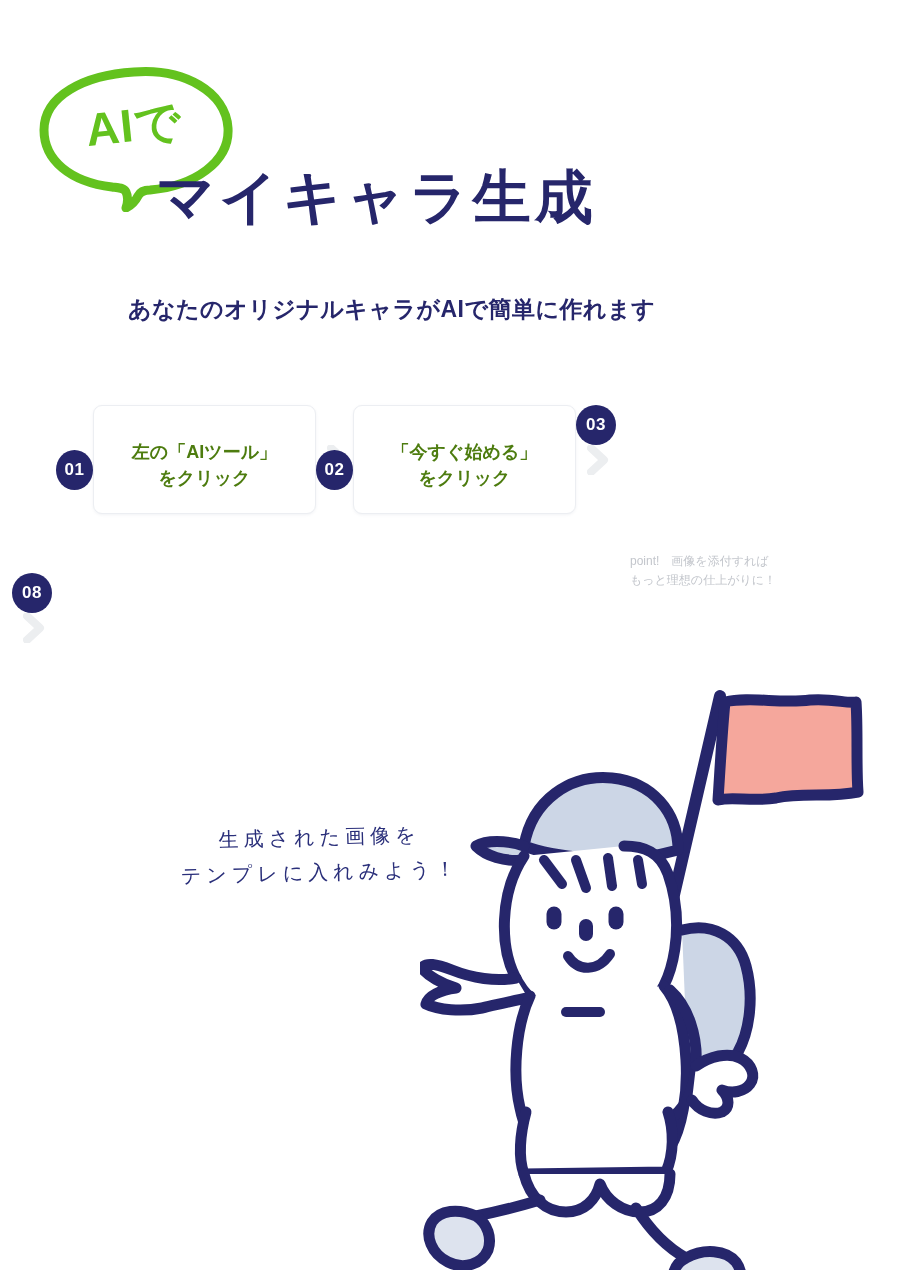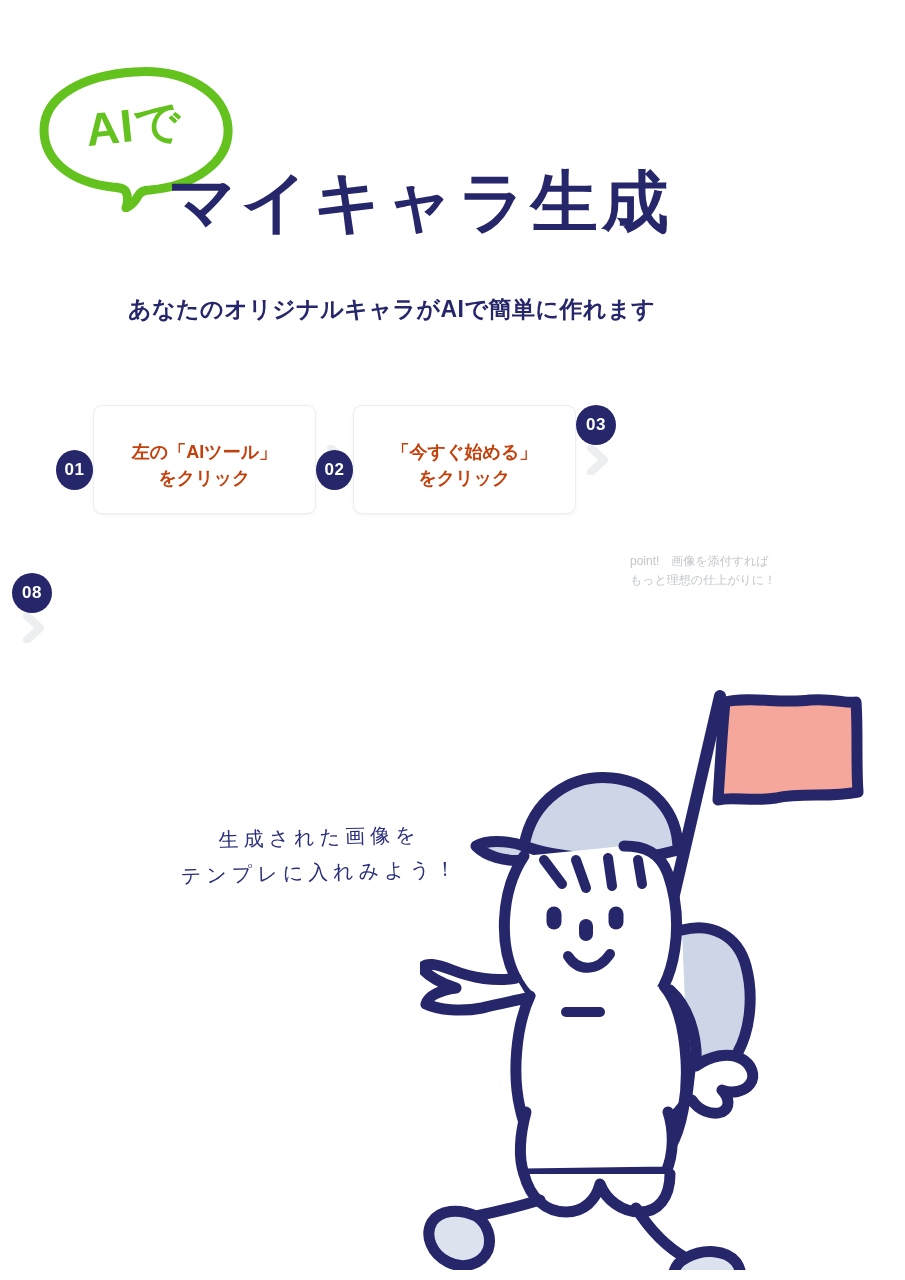--- a/index.html
+++ b/index.html
@@ -56,23 +56,23 @@
     justify-content: center;
     font-size: 46px;
     font-weight: 700;
     color: #63c21e;
     letter-spacing: 1px;
     transform: rotate(-6deg);
   }
 
   .main-title {
     position: absolute;
-    left: 168px;
+    left: 156px;
     top: 168px;
-    font-size: 67px;
+    font-size: 58px;
     line-height: 1;
     font-weight: 700;
     color: #26266b;
     letter-spacing: 4px;
     white-space: nowrap;
   }
 
   .subtitle {
     position: absolute;
     left: 128px;
@@ -139,21 +139,21 @@
     padding: 34px 10px 22px;
     display: flex;
     align-items: center;
     justify-content: center;
     text-align: center;
   }
   .card-label {
     font-size: 18px;
     line-height: 1.42;
     font-weight: 700;
-    color: #c2410c;
+    color: #4d7c0f;
     white-space: pre-line;
   }
 
   .chev {
     width: 44px;
     height: 110px;
     margin: 0 -44px;
     position: relative;
     display: flex;
     align-items: center;

